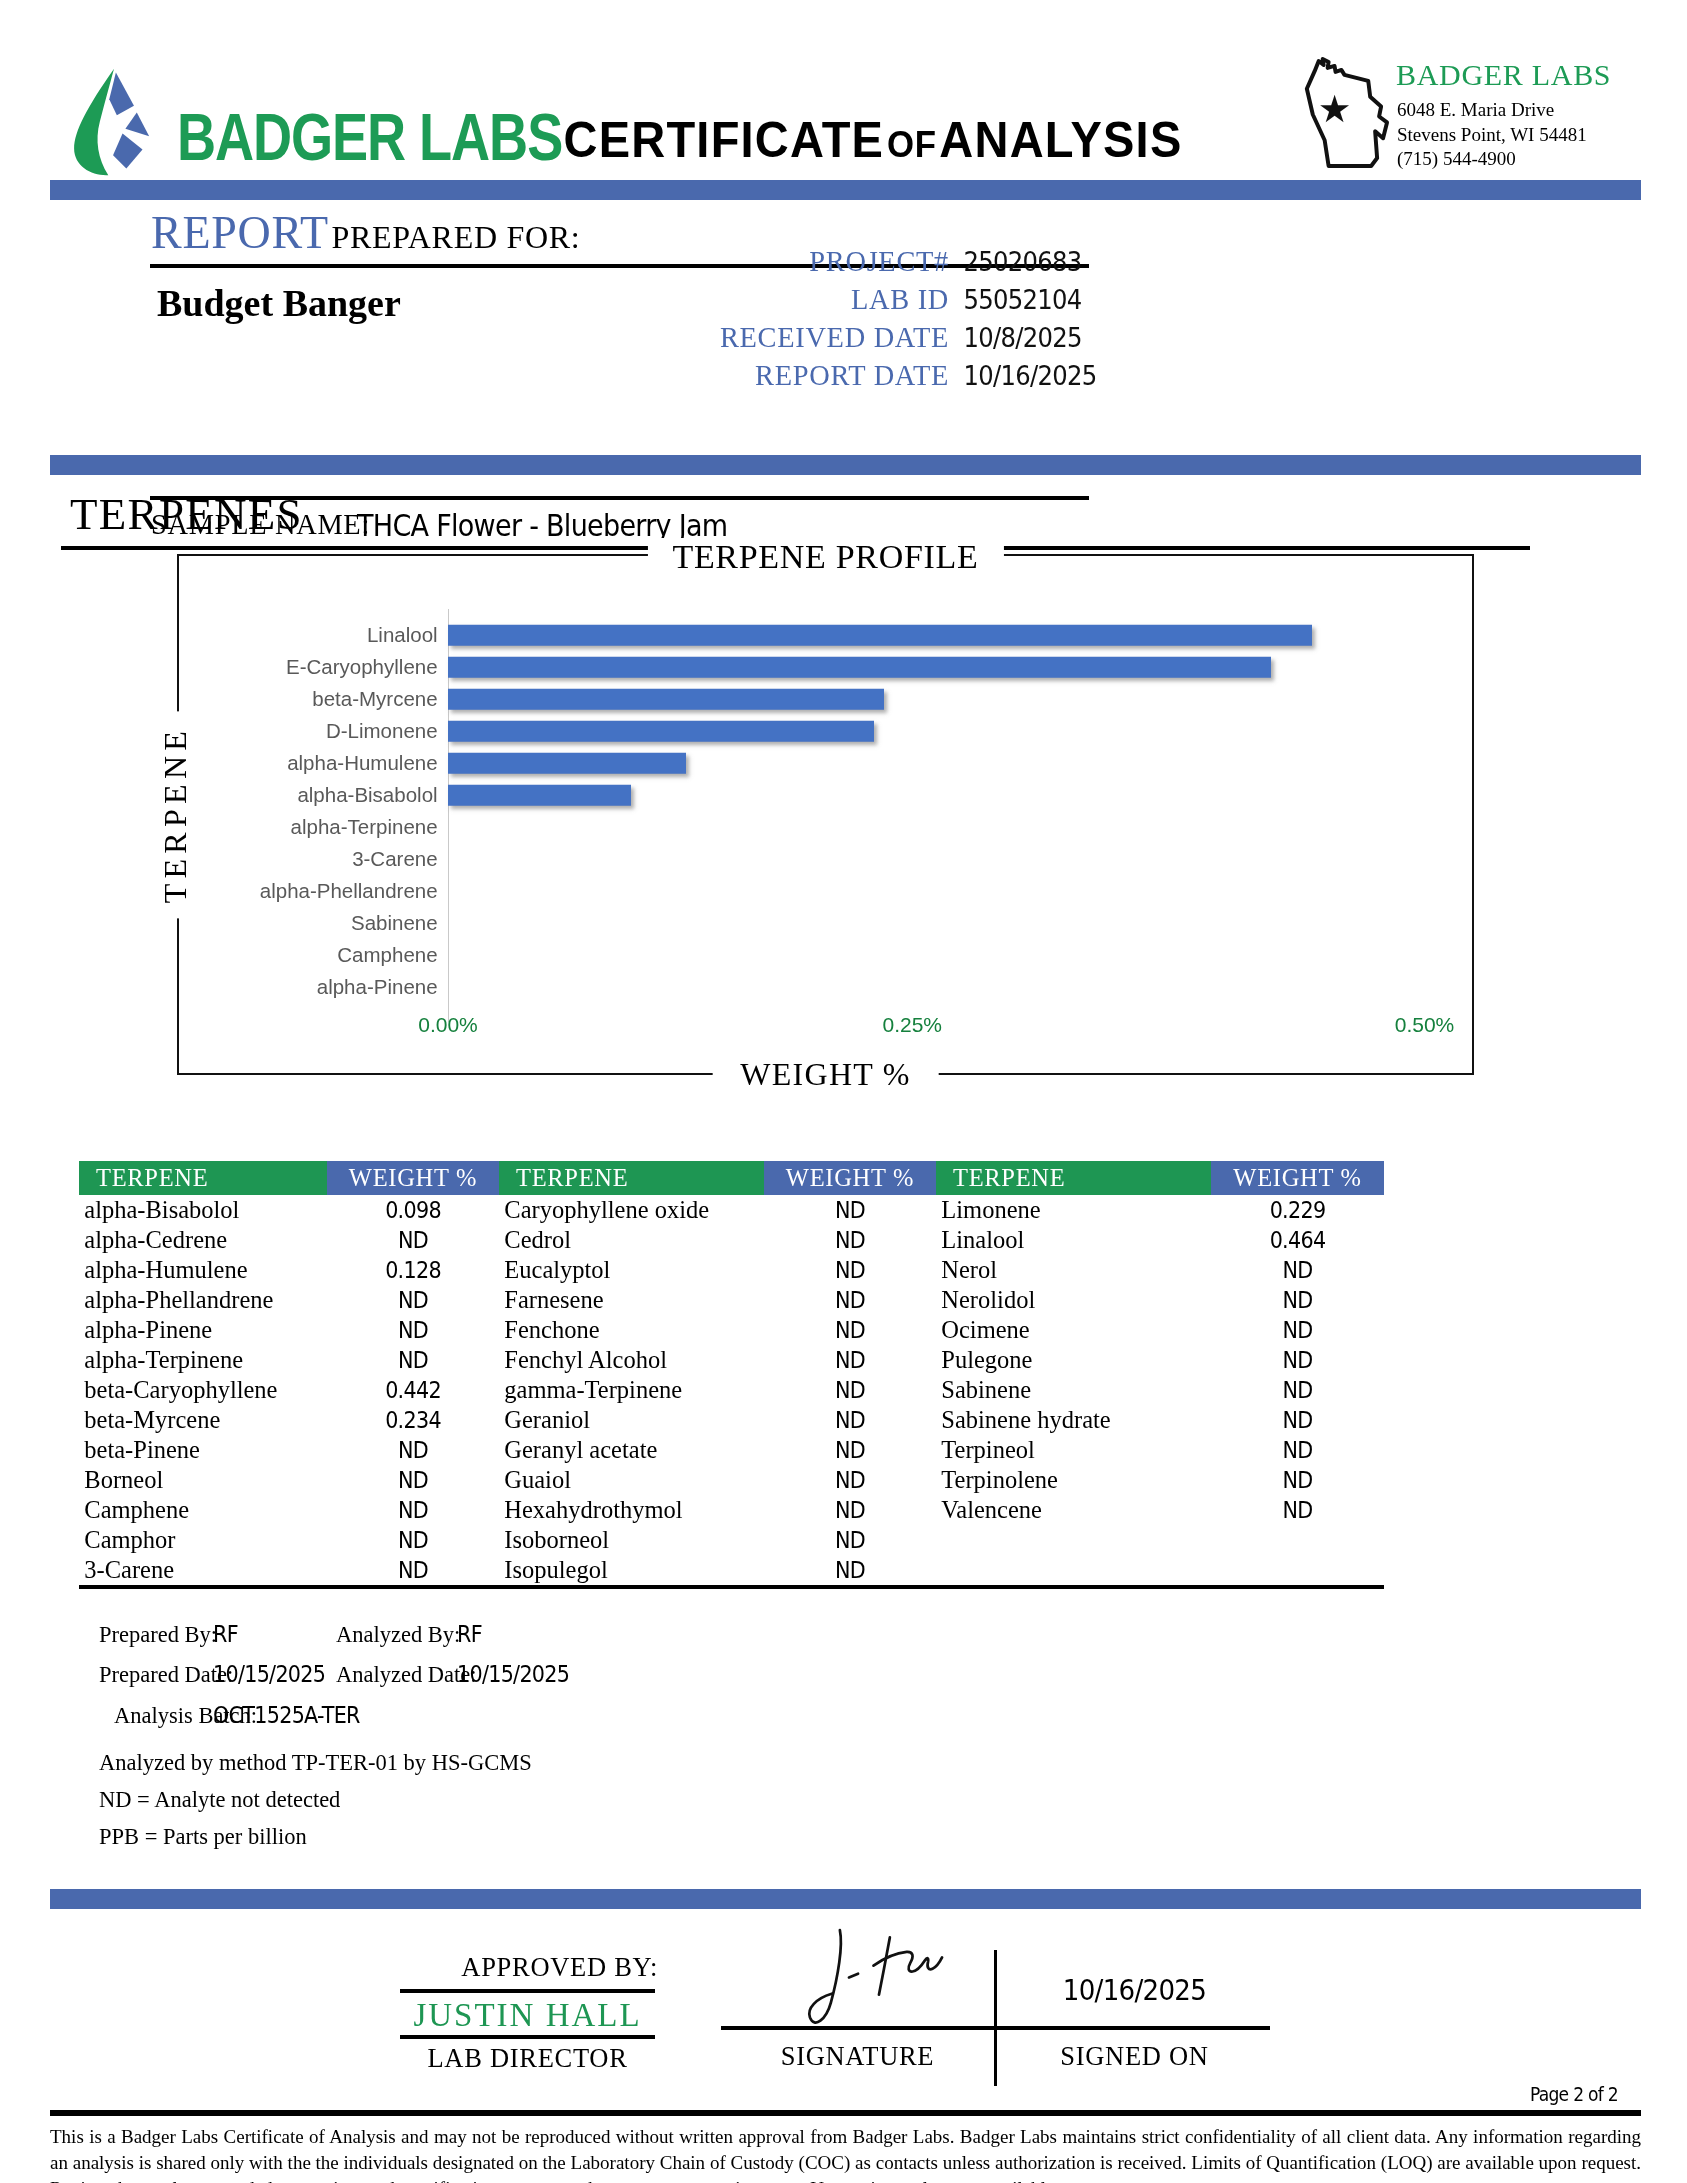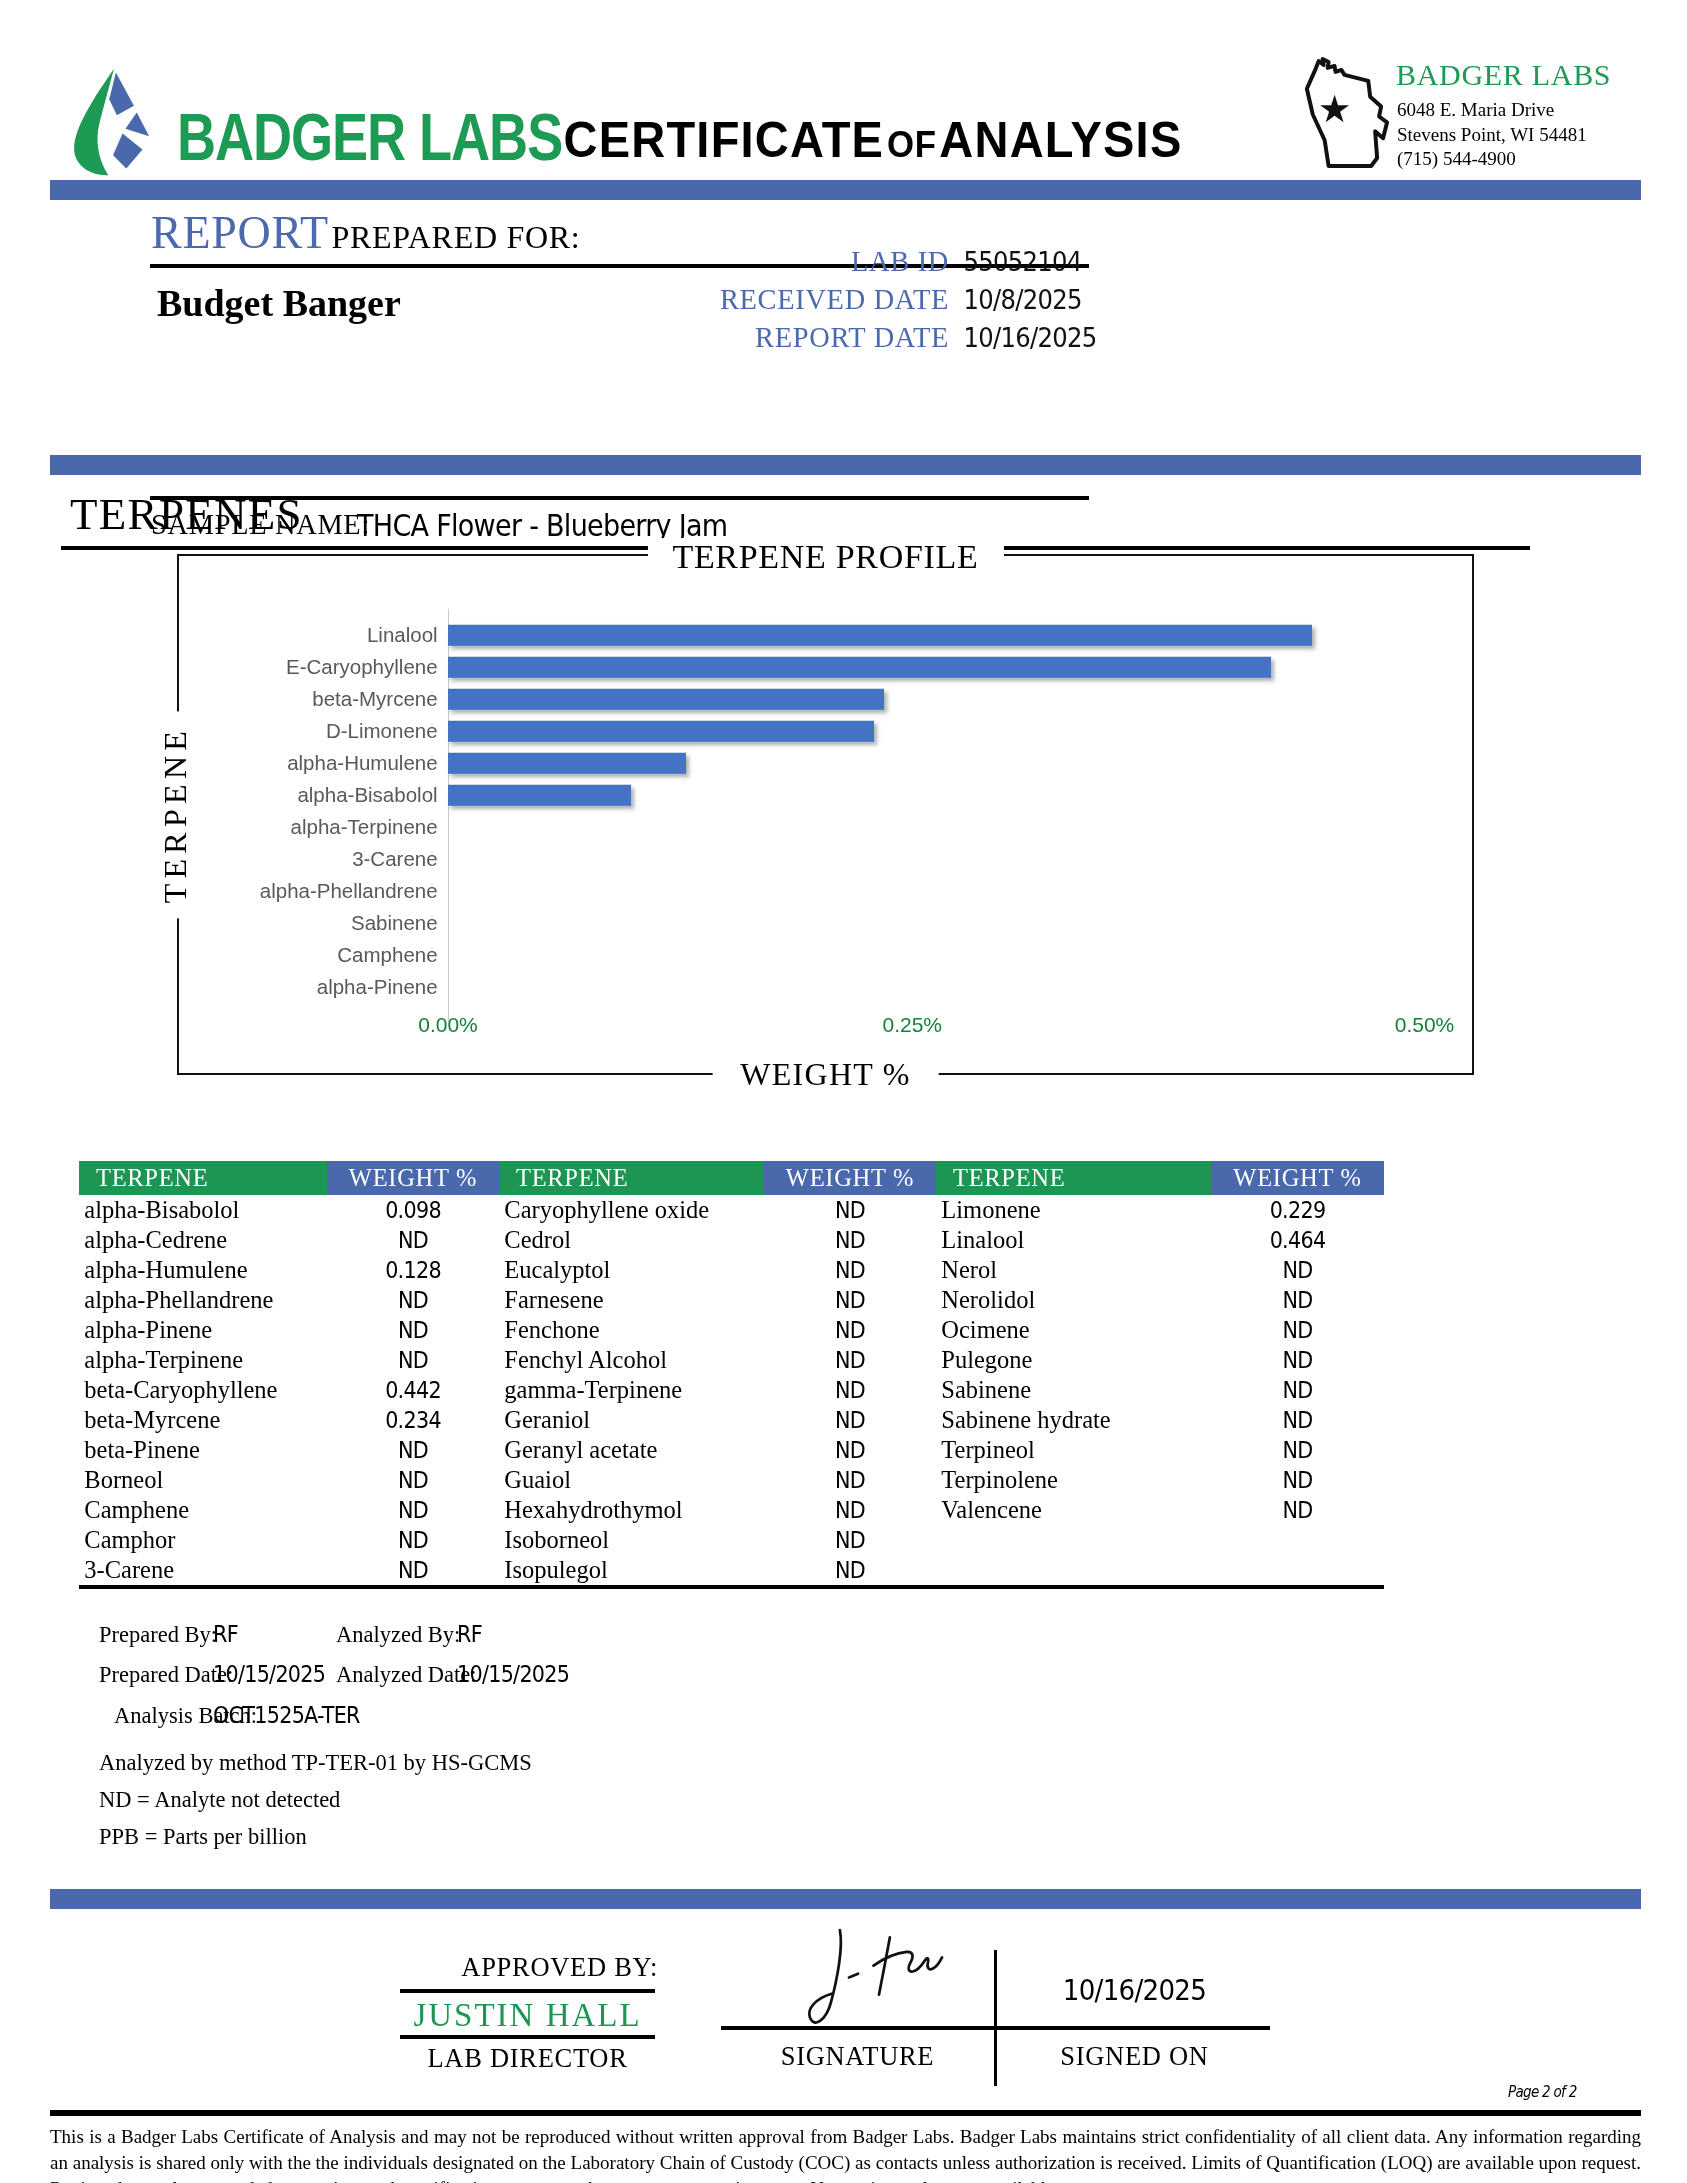--- a/index.html
+++ b/index.html
@@ -76,21 +76,21 @@
   #analysis-notes p{margin:0 0 11.2px 0;}
 
   
   .approve-col{position:absolute; left:397px; width:261px; text-align:center;}
   .approved-by{font-size:26.5px; letter-spacing:0.7px;}
   .approver{color:#1e9653; font-size:33px; letter-spacing:2px;}
   .role{font-size:26.5px; letter-spacing:0.7px;}
   .siglabel{font-size:26.5px; letter-spacing:0.7px; text-align:center;}
   .signdate{font-size:29px; text-align:center;}
 
-  .pagenum{font-size:15px; text-align:left;font-style:italic;}
+  .pagenum{font-size:19px; text-align:center;}
   .disclaimer{font-size:19px; line-height:26px; text-align:justify;}
 </style>
 </head>
 <body>
 
 <div class="page">
 
   <svg class="abs" style="left:56px; top:65px;" width="116" height="114" viewBox="0 0 100 120">
     <path d="M50,4 C22,44 8,70 8,88 C8,107 27,117 44,116 C33,99 30,79 35,60 C39,45 44,26 50,4 Z" fill="#1d9b55"></path>
     <path d="M52,8 L71,43 L53,53 L45,36 Z" fill="#4a69ad"></path>
@@ -121,20 +121,24 @@
 
   <div class="abs" style="left:151px; top:206px;">
     <span class="report-word">REPORT</span>
     <span class="prepared-for">PREPARED FOR:</span>
   </div>
   <div class="rule" style="left:150px; top:264px; width:939px; height:4px;"></div>
 
   <div class="abs client" style="left:157px; top:281px;">Budget Banger</div>
 
   <div id="report-fields">
+      <div class="field-row">
+        <span class="f-label">PROJECT#</span>
+        <span class="f-value">25020683</span>
+      </div>
       <div class="field-row">
         <span class="f-label">LAB ID</span>
         <span class="f-value">55052104</span>
       </div>
       <div class="field-row">
         <span class="f-label">RECEIVED DATE</span>
         <span class="f-value">10/8/2025</span>
       </div>
       <div class="field-row">
         <span class="f-label">REPORT DATE</span>

